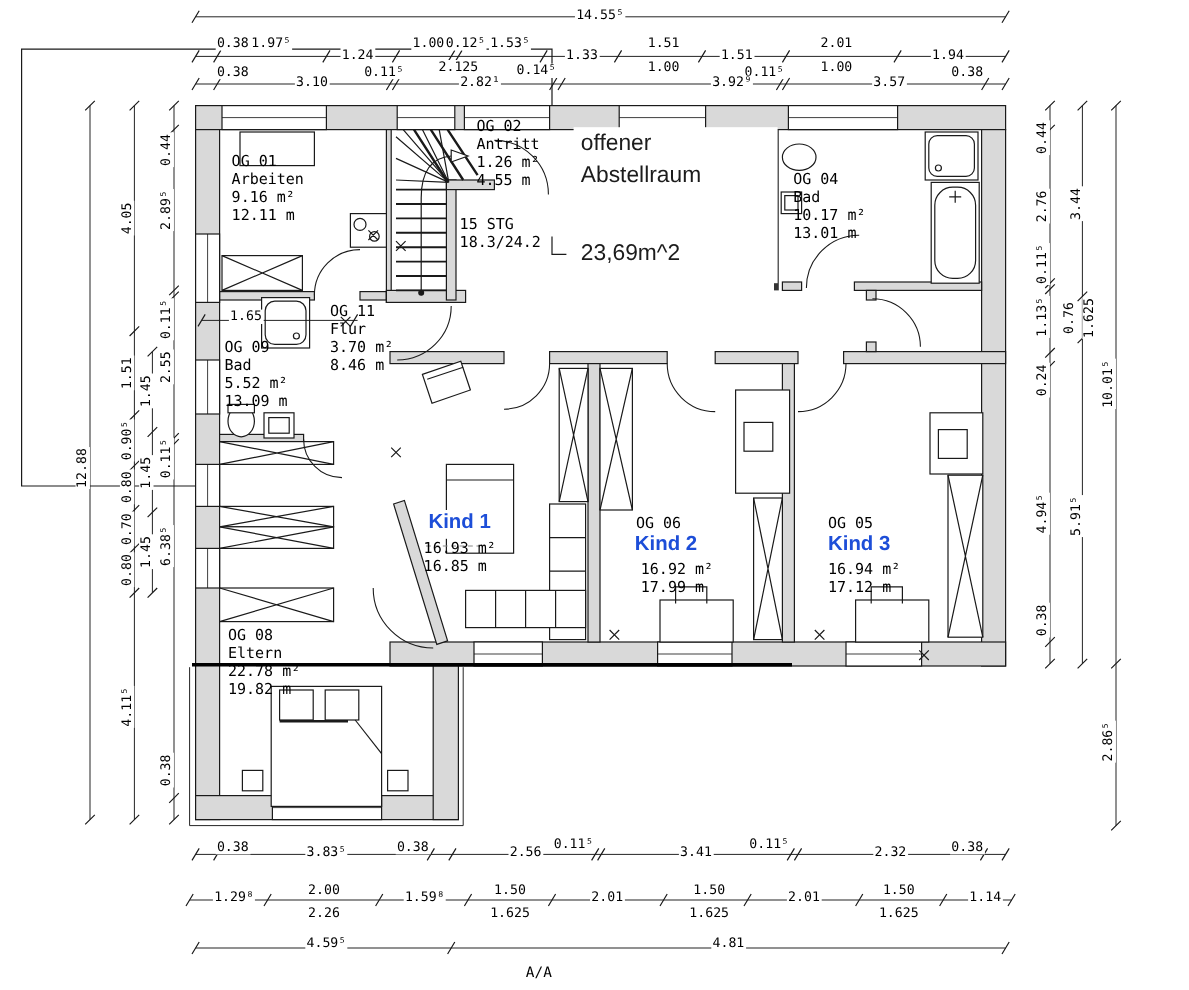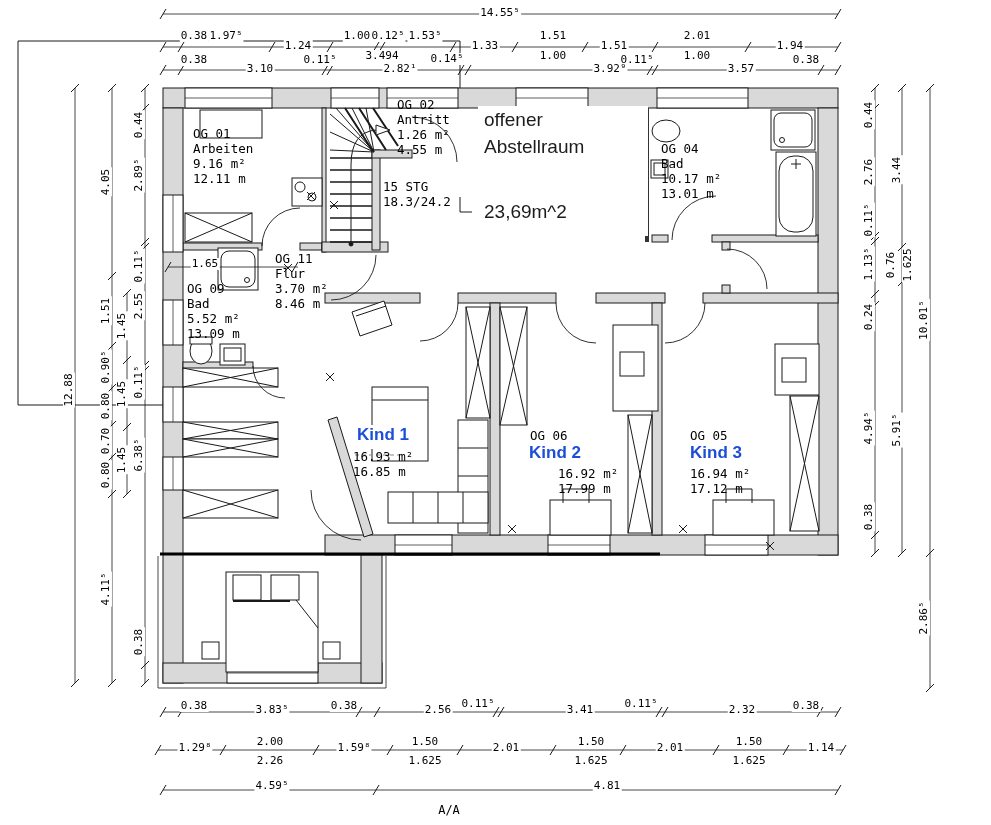--- a/index.html
+++ b/index.html
@@ -215,21 +215,21 @@
 <i class="dim" style="left:226px;top:30px">1.97⁵</i>
 <i class="dim" style="left:357px;top:30px">1.00</i>
 <i class="dim" style="left:388px;top:30px">0.12⁵</i>
 <i class="dim" style="left:425px;top:30px">1.53⁵</i>
 <i class="dim" style="left:553px;top:30px">1.51</i>
 <i class="dim" style="left:697px;top:30px">2.01</i>
 <i class="dim" style="left:298px;top:40px">1.24</i>
 <i class="dim" style="left:485px;top:40px">1.33</i>
 <i class="dim" style="left:614px;top:40px">1.51</i>
 <i class="dim" style="left:790px;top:40px">1.94</i>
-<i class="dim" style="left:382px;top:50px">3.494</i>
+<i class="dim" style="left:382px;top:50px">2.125</i>
 <i class="dim" style="left:447px;top:53px">0.14⁵</i>
 <i class="dim" style="left:553px;top:50px">1.00</i>
 <i class="dim" style="left:697px;top:50px">1.00</i>
 <i class="dim" style="left:194px;top:54px">0.38</i>
 <i class="dim" style="left:320px;top:54px">0.11⁵</i>
 <i class="dim" style="left:637px;top:54px">0.11⁵</i>
 <i class="dim" style="left:806px;top:54px">0.38</i>
 <i class="dim" style="left:260px;top:63px">3.10</i>
 <i class="dim" style="left:400px;top:63px">2.82¹</i>
 <i class="dim" style="left:610px;top:63px">3.92⁹</i>
@@ -322,31 +322,37 @@
   <div>Flur</div>
   <div>3.70 m²</div>
   <div>8.46 m</div>
 </div>
 <div class="rl" style="left:187px;top:281px">
   <div>OG 09</div>
   <div>Bad</div>
   <div>5.52 m²</div>
   <div>13.09 m</div>
 </div>
+<div class="rl" style="left:190px;top:521px">
+  <div>OG 08</div>
+  <div>Eltern</div>
+  <div>22.78 m²</div>
+  <div>19.82 m</div>
+</div>
 
 <i class="kind" style="left:355px;top:426px">Kind 1</i>
 <div class="rl" style="left:353px;top:449px">
   <div>16.93 m²</div>
   <div>16.85 m</div>
 </div>
 <div class="rl" style="left:530px;top:428px">
   <div>OG 06</div>
 </div>
 <i class="kind" style="left:527px;top:444px">Kind 2</i>
-<div class="rl" style="left:558px;top:466px">
+<div class="rl" style="left:534px;top:466px">
   <div>16.92 m²</div>
   <div>17.99 m</div>
 </div>
 <div class="rl" style="left:690px;top:428px">
   <div>OG 05</div>
 </div>
 <i class="kind" style="left:688px;top:444px">Kind 3</i>
 <div class="rl" style="left:690px;top:466px">
   <div>16.94 m²</div>
   <div>17.12 m</div>

